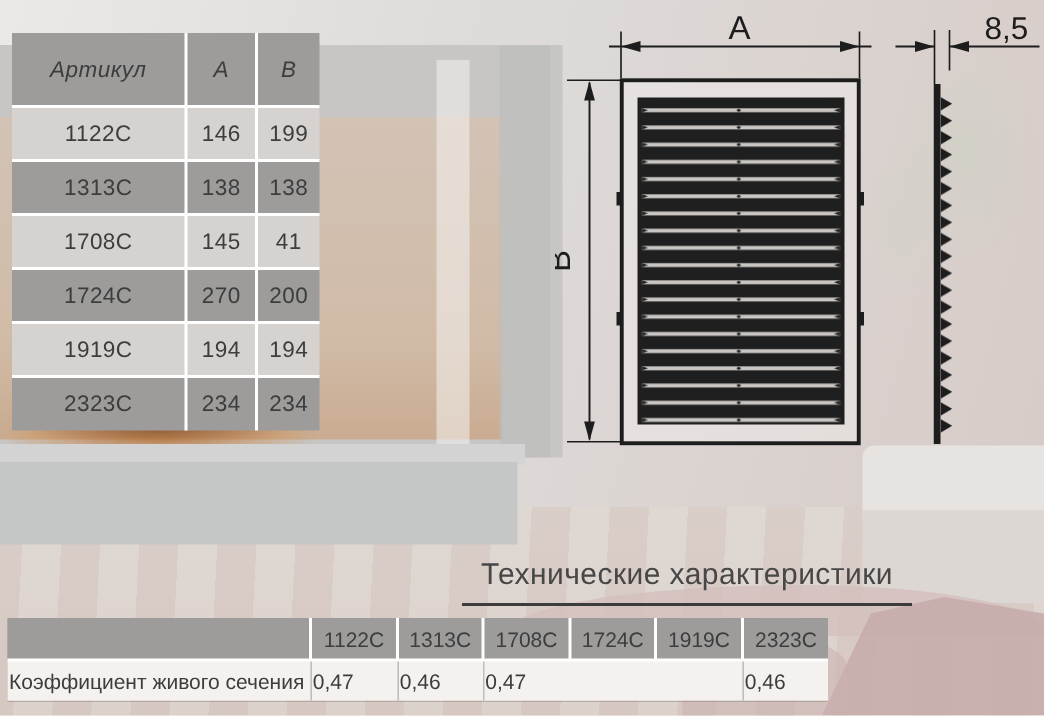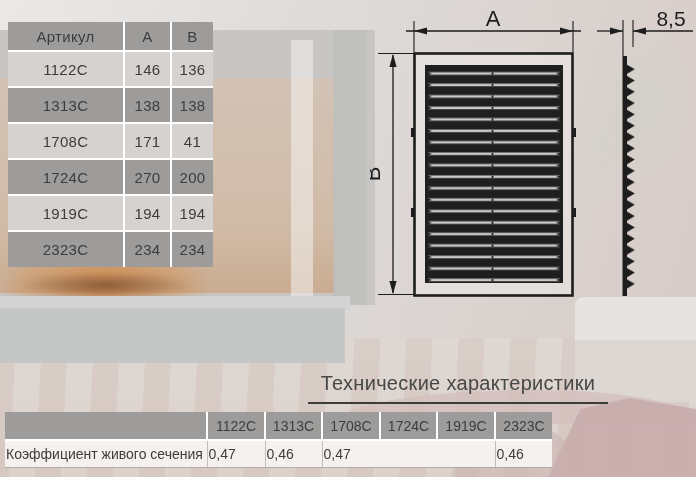--- a/index.html
+++ b/index.html
@@ -39,21 +39,21 @@
   .bg-pillow-right{left:548px;top:398px;width:148px;height:79px;background:#c8acac;opacity:.9;
     clip-path:polygon(0 100%,22% 14%,55% 0,100% 14%,100% 100%);}
   .bg-pillow-mid{left:455px;top:425px;width:110px;height:52px;background:rgba(203,176,176,.55);
     border-radius:40% 40% 0 0;}
   
   table{border-collapse:collapse;position:absolute;z-index:3;table-layout:fixed;}
   .dim-table{left:8px;top:22px;width:205px;border-style:hidden;}
   .dim-table th,.dim-table td{
     border:2px solid #fff;text-align:center;vertical-align:middle;
     font-size:15px;color:var(--ink,#3d3d3d);font-weight:normal;letter-spacing:.3px;}
-  .dim-table th{height:29px;}
+  .dim-table th{height:49px;font-style:italic;}
   .dim-table td{height:36px;}
   .cell-g{background:var(--cell-gray,#9d9c9b);}
   .cell-l{background:var(--cell-light,#d5d1ce);}
   
   .drawing{position:absolute;left:370px;top:0;z-index:2;}
   .drawing .ln{stroke:var(--line,#1d1d1d);fill:none;}
   .drawing .fillink{fill:var(--line,#1d1d1d);stroke:none;}
   .drawing text{fill:var(--line,#1d1d1d);font-family:"Liberation Sans",sans-serif;}
   
   .spec-title{
@@ -103,30 +103,30 @@
       </colgroup>
     <tbody>
         <tr>
       <th class="cell-g">Артикул</th>
       <th class="cell-g">A</th>
       <th class="cell-g">B</th>
     </tr>
     <tr>
       <td class="cell-l">1122С</td>
       <td class="cell-l">146</td>
-      <td class="cell-l">136</td>
+      <td class="cell-l">199</td>
     </tr>
     <tr>
       <td class="cell-g">1313С</td>
       <td class="cell-g">138</td>
       <td class="cell-g">138</td>
     </tr>
     <tr>
       <td class="cell-l">1708С</td>
-      <td class="cell-l">171</td>
+      <td class="cell-l">145</td>
       <td class="cell-l">41</td>
     </tr>
     <tr>
       <td class="cell-g">1724С</td>
       <td class="cell-g">270</td>
       <td class="cell-g">200</td>
     </tr>
     <tr>
       <td class="cell-l">1919С</td>
       <td class="cell-l">194</td>

